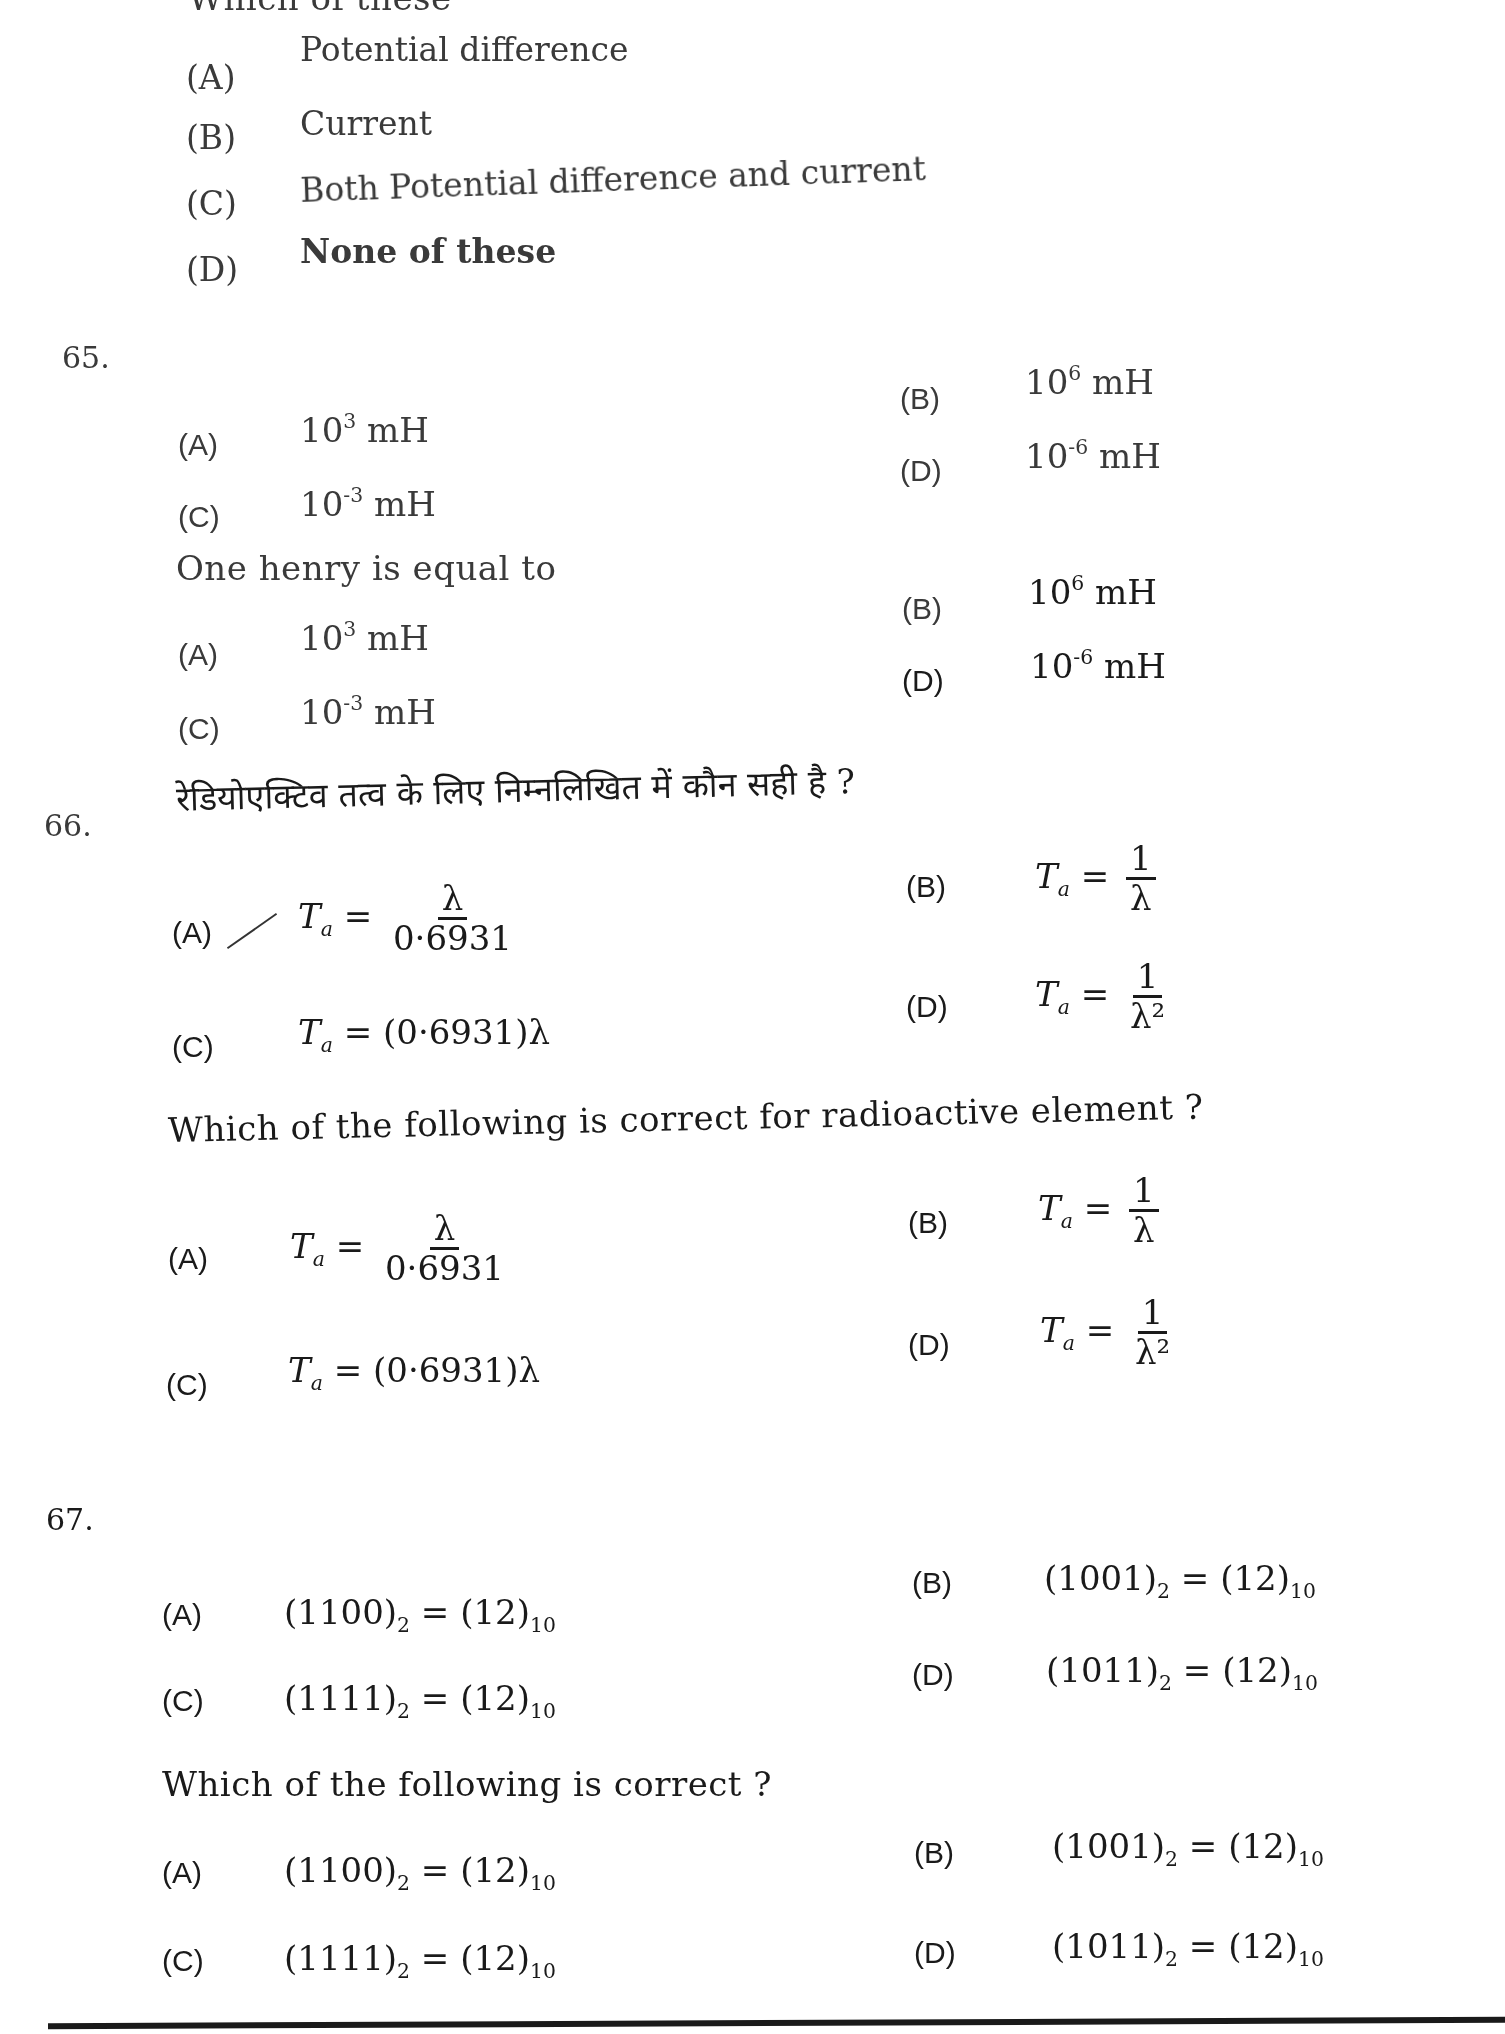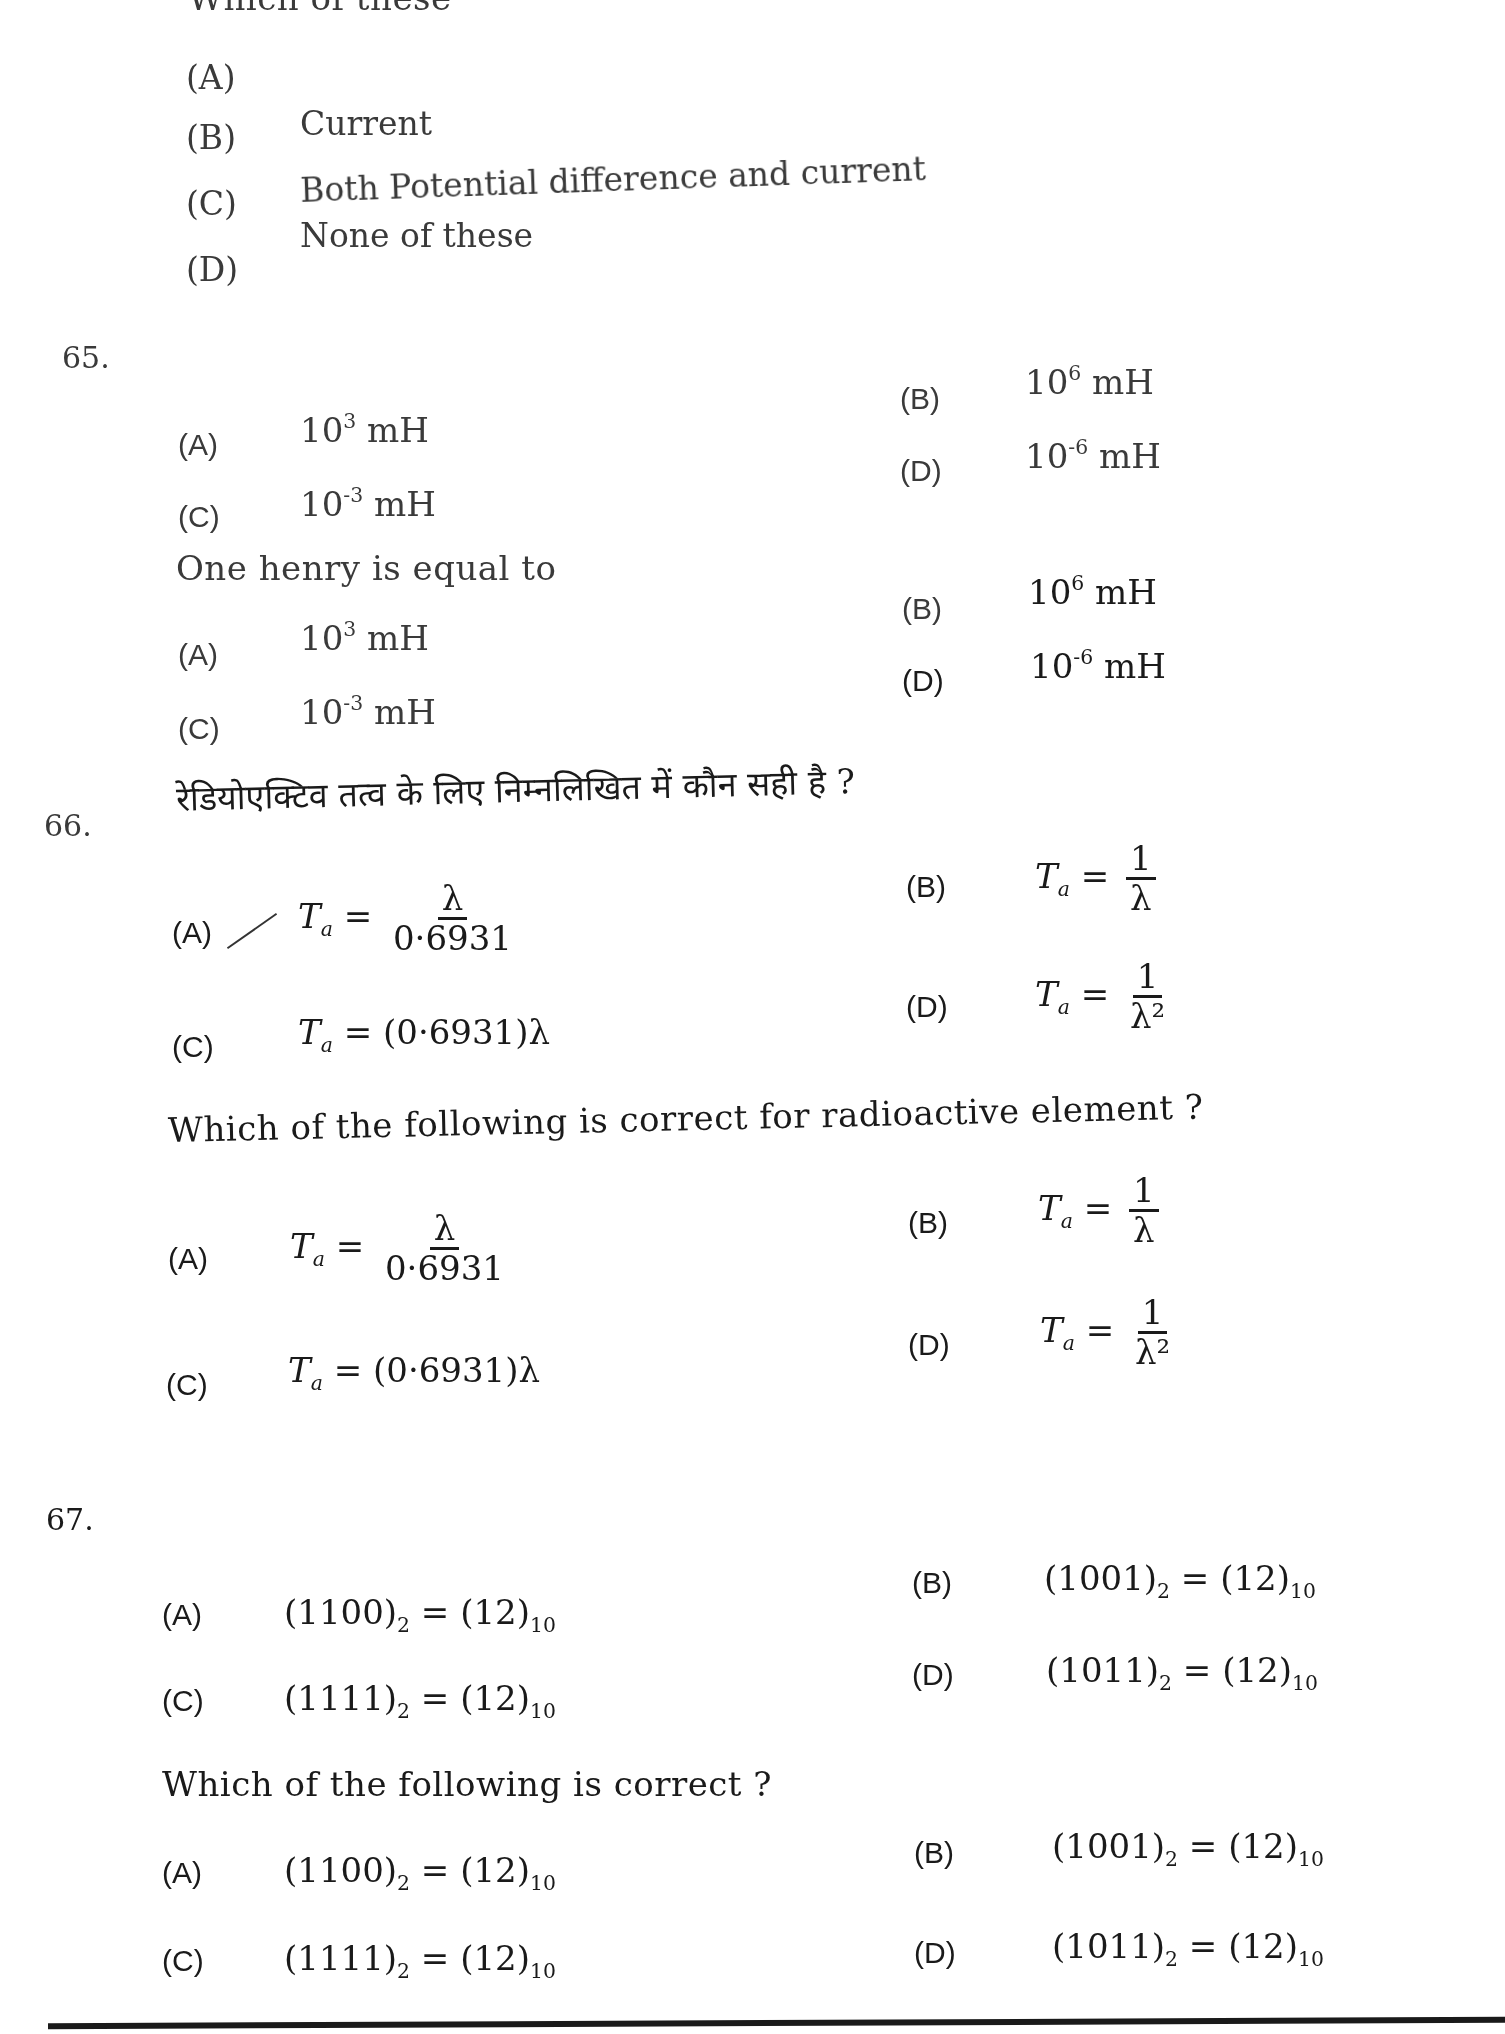--- a/index.html
+++ b/index.html
@@ -27,26 +27,27 @@
   .rule { position: absolute; left: 48px; top: 2020px; width: 1457px; height: 6px; background: #1a1a1a; transform: rotate(-0.25deg); }
 </style>
 </head>
 <body>
 
 <div class="page">
 
   <div class="abs txt faded" style="left:188px; top:-22px;">Which of these</div>
 
   <div class="abs opt faded" style="left:186px; top:58px;">(A)</div>
+  <div class="abs opt faded" style="left:300px; top:30px;">Potential difference</div>
   <div class="abs opt faded" style="left:186px; top:118px;">(B)</div>
   <div class="abs opt faded" style="left:300px; top:104px;">Current</div>
   <div class="abs opt faded" style="left:186px; top:184px;">(C)</div>
   <div class="abs opt faded" style="left:300px; top:160px; transform:rotate(-2deg);">Both Potential difference and current</div>
   <div class="abs opt faded" style="left:186px; top:250px;">(D)</div>
-  <div class="abs opt faded" style="left:300px; top:216px;">None of these</div>
+  <div class="abs opt faded" style="left:300px; top:232px;font-weight:bold;">None of these</div>
 
   <div class="abs qnum faded" style="left:62px; top:340px;">65.</div>
 
   <div class="abs lbl faded" style="left:178px; top:428px;">(A)</div>
   <div class="abs math faded" style="left:300px; top:410px;"><span>10</span><sup>3</sup> <span>mH</span></div>
   <div class="abs lbl faded" style="left:900px; top:382px;">(B)</div>
   <div class="abs math faded" style="left:1025px; top:362px;"><span>10</span><sup>6</sup> <span>mH</span></div>
   <div class="abs lbl faded" style="left:178px; top:500px;">(C)</div>
   <div class="abs math faded" style="left:300px; top:484px;"><span>10</span><sup>-3</sup> <span>mH</span></div>
   <div class="abs lbl faded" style="left:900px; top:454px;">(D)</div>

